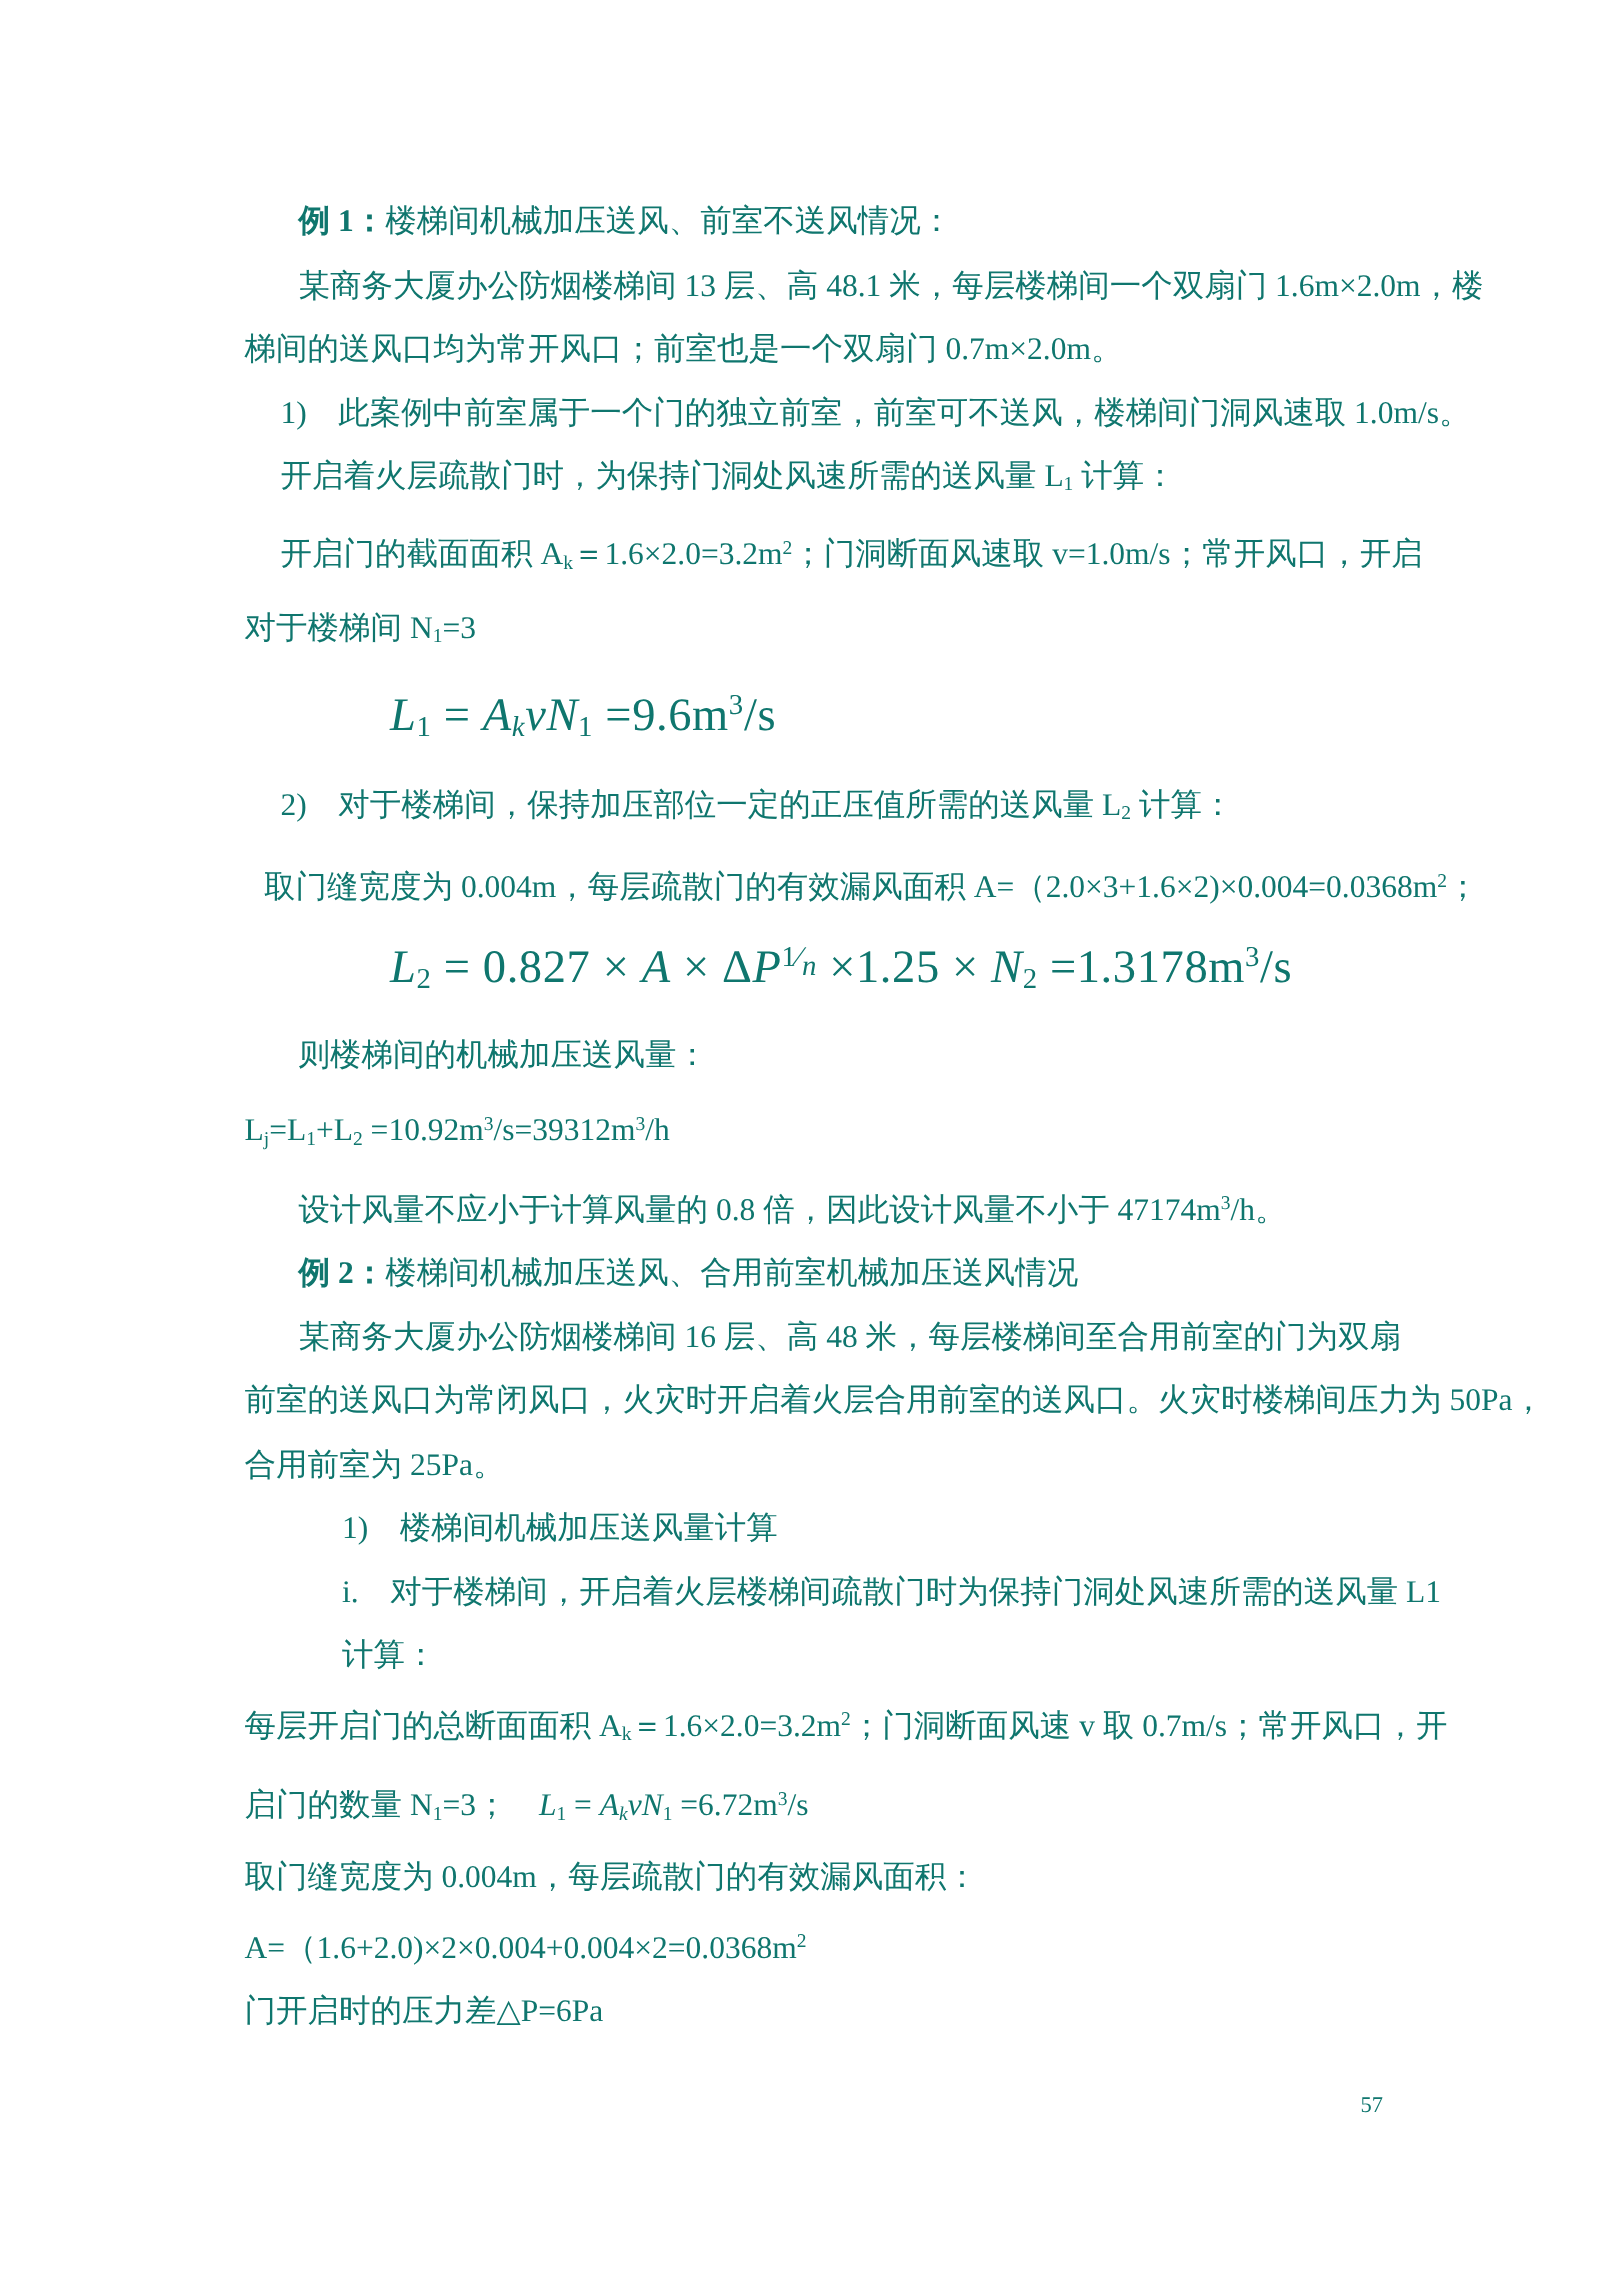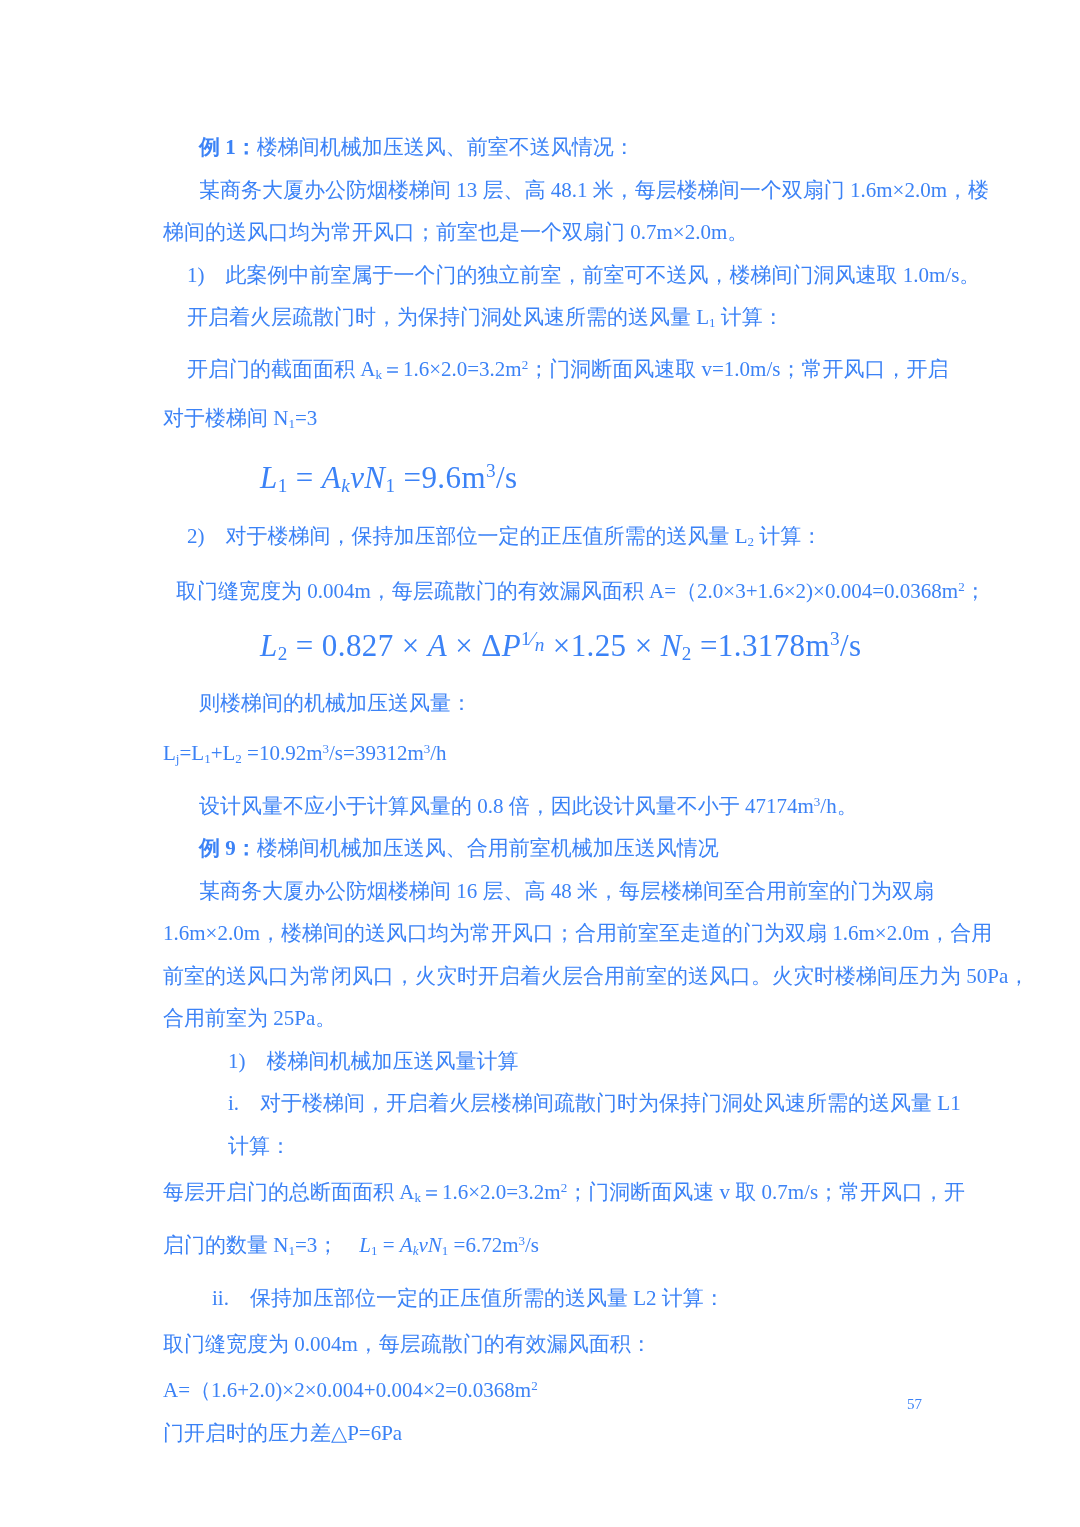--- a/index.html
+++ b/index.html
@@ -2,21 +2,21 @@
 <html><head>
 <meta charset="utf-8">
 <style>
   html,body{margin:0;padding:0;background:#e8e8e8;}
   .page{
     position:relative;
     width:1080px;height:1527px;
     margin:0 auto;
     background:#ffffff;
     font-family:"Liberation Serif","DejaVu Serif",serif;
-    color:#3b82f6;
+    color:#0f766e;
     overflow:hidden;
   }
   .content{
     position:absolute;left:163px;top:126px;width:757px;
     font-size:21px;
   }
   .ln{line-height:42.5px;white-space:nowrap;}
   .i1{padding-left:36px;}   
   .i2{padding-left:24px;}   
   .ib{padding-left:13px;}   
@@ -49,29 +49,27 @@
     <div class="ln i2"><span>开启着火层疏散门时，为保持门洞处风速所需的送风量 L</span><span class="s-sub">1</span><span> 计算：</span></div>
     <div class="ln i2 j"><span>开启门的截面面积 A</span><span class="s-sub">k</span><span>＝1.6×2.0=3.2m</span><span class="s-sup">2</span><span>；门洞断面风速取 v=1.0m/s；常开风口，开启</span></div>
     <div class="ln"><span>对于楼梯间 N</span><span class="s-sub">1</span><span>=3</span></div>
     <div class="ln f"><span class="s-i">L</span><span class="s-sub">1</span><span> = </span><span class="s-i">A</span><span class="s-subi">k</span><span class="s-i">v</span><span class="s-i">N</span><span class="s-sub">1</span><span> =9.6m</span><span class="s-sup">3</span><span>/s</span></div>
     <div class="ln i2 lh49"><span>2)　对于楼梯间，保持加压部位一定的正压值所需的送风量 L</span><span class="s-sub">2</span><span> 计算：</span></div>
     <div class="ln ib j"><span>取门缝宽度为 0.004m，每层疏散门的有效漏风面积 A=（2.0×3+1.6×2)×0.004=0.0368m</span><span class="s-sup">2</span><span>；</span></div>
     <div class="ln f"><span class="s-i">L</span><span class="s-sub">2</span><span> = 0.827 × </span><span class="s-i">A</span><span> × Δ</span><span class="s-i">P</span><span class="s-sup">1⁄</span><span class="s-fn">n</span><span> ×1.25 × </span><span class="s-i">N</span><span class="s-sub">2</span><span> =1.3178m</span><span class="s-sup">3</span><span>/s</span></div>
     <div class="ln i1 lh49"><span>则楼梯间的机械加压送风量：</span></div>
     <div class="ln"><span>L</span><span class="s-sub">j</span><span>=L</span><span class="s-sub">1</span><span>+L</span><span class="s-sub">2</span><span> =10.92m</span><span class="s-sup">3</span><span>/s=39312m</span><span class="s-sup">3</span><span>/h</span></div>
     <div class="ln i1"><span>设计风量不应小于计算风量的 0.8 倍，因此设计风量不小于 47174m</span><span class="s-sup">3</span><span>/h。</span></div>
-    <div class="ln i1"><span class="s-b">例 9：</span><span>楼梯间机械加压送风、合用前室机械加压送风情况</span></div>
+    <div class="ln i1"><span class="s-b">例 2：</span><span>楼梯间机械加压送风、合用前室机械加压送风情况</span></div>
     <div class="ln i1 j"><span>某商务大厦办公防烟楼梯间 16 层、高 48 米，每层楼梯间至合用前室的门为双扇</span></div>
-    <div class="ln j"><span>1.6m×2.0m，楼梯间的送风口均为常开风口；合用前室至走道的门为双扇 1.6m×2.0m，合用</span></div>
     <div class="ln j"><span>前室的送风口为常闭风口，火灾时开启着火层合用前室的送风口。火灾时楼梯间压力为 50Pa，</span></div>
     <div class="ln"><span>合用前室为 25Pa。</span></div>
     <div class="ln i3"><span>1)　楼梯间机械加压送风量计算</span></div>
     <div class="ln i3"><span>i.　对于楼梯间，开启着火层楼梯间疏散门时为保持门洞处风速所需的送风量 L1</span></div>
     <div class="ln i3"><span>计算：</span></div>
     <div class="ln j"><span>每层开启门的总断面面积 A</span><span class="s-sub">k</span><span>＝1.6×2.0=3.2m</span><span class="s-sup">2</span><span>；门洞断面风速 v 取 0.7m/s；常开风口，开</span></div>
     <div class="ln"><span>启门的数量 N</span><span class="s-sub">1</span><span>=3；</span><span> </span><span class="s-i">L</span><span class="s-sub">1</span><span> = </span><span class="s-i">A</span><span class="s-subi">k</span><span class="s-i">v</span><span class="s-i">N</span><span class="s-sub">1</span><span> =6.72m</span><span class="s-sup">3</span><span>/s</span></div>
-    <div class="ln i4 lh50"><span>ii.　保持加压部位一定的正压值所需的送风量 L2 计算：</span></div>
     <div class="ln"><span>取门缝宽度为 0.004m，每层疏散门的有效漏风面积：</span></div>
     <div class="ln"><span>A=（1.6+2.0)×2×0.004+0.004×2=0.0368m</span><span class="s-sup">2</span></div>
     <div class="ln"><span>门开启时的压力差△P=6Pa</span></div>
   </div>
   <div class="pagenum">57</div>
 </div>
 
 </body></html>

